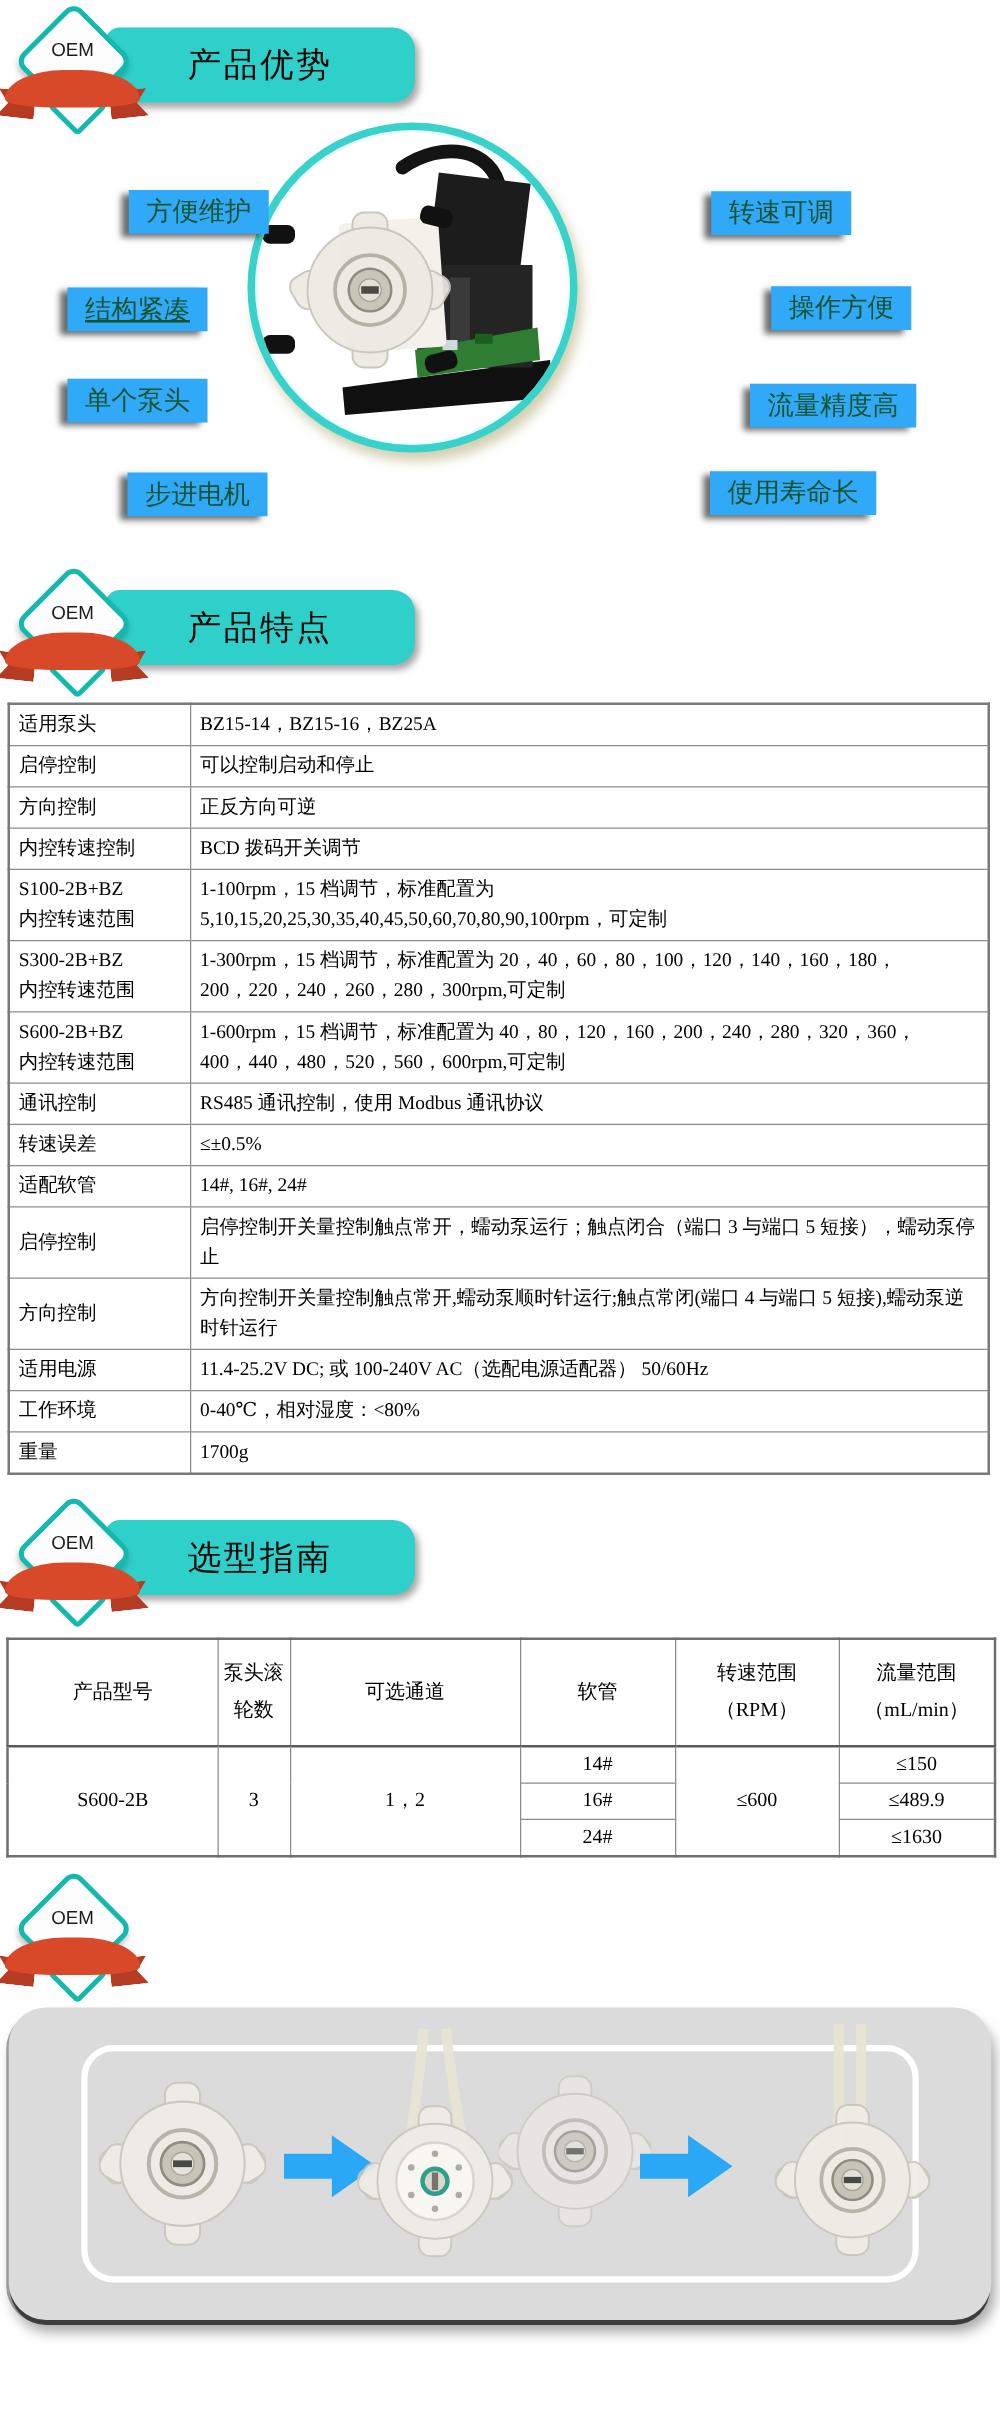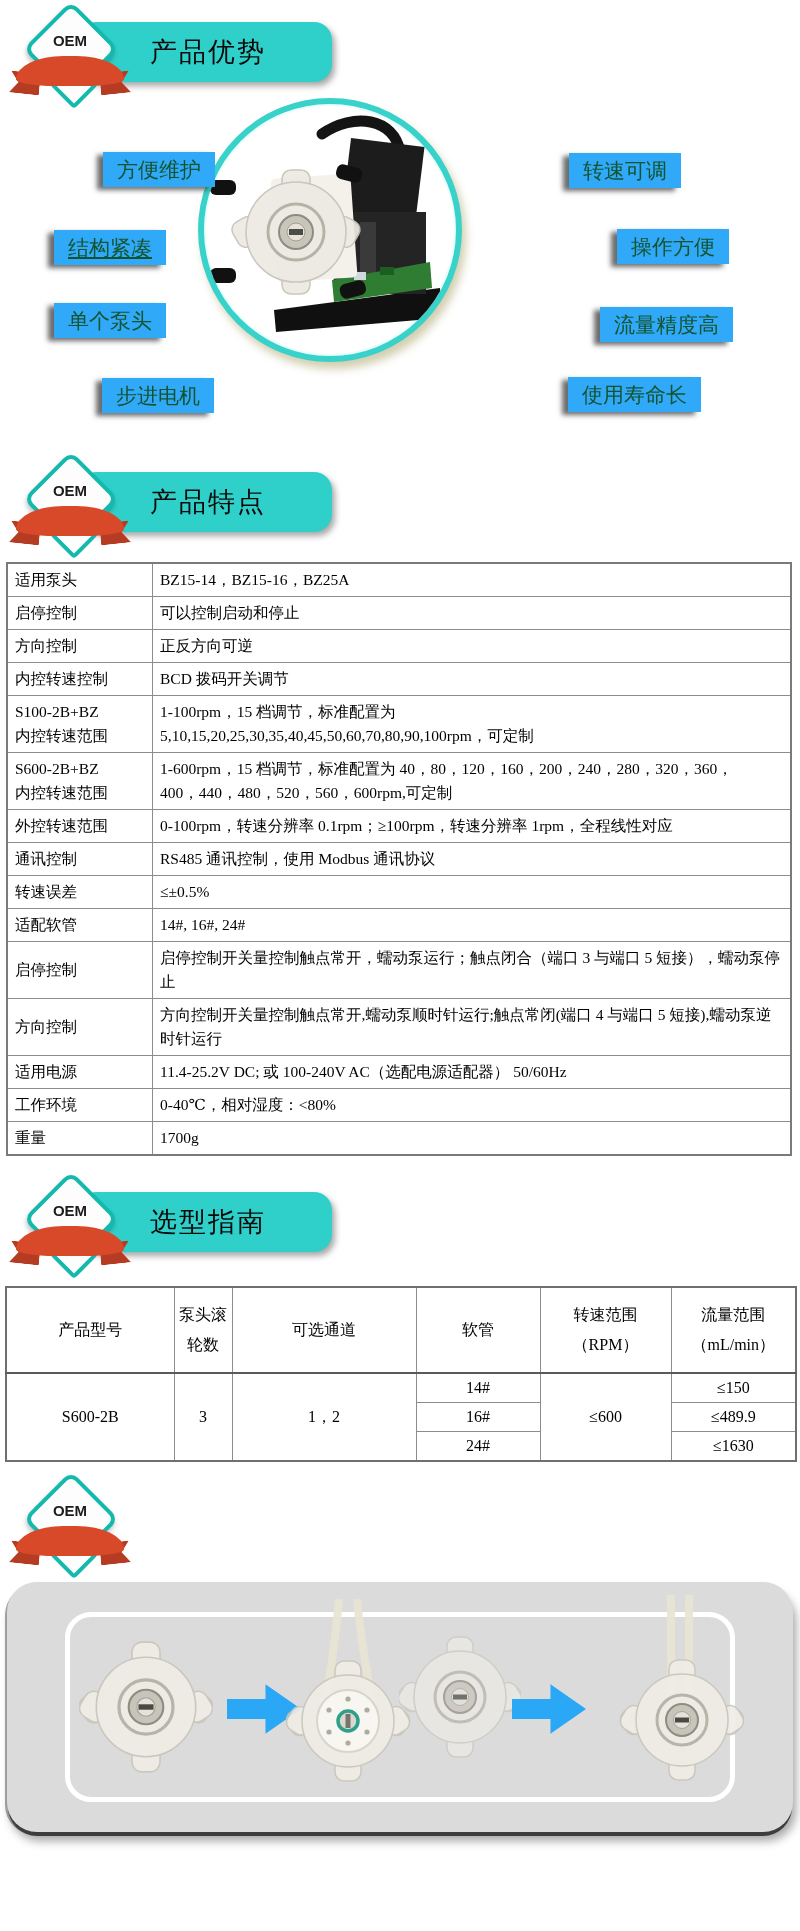--- a/index.html
+++ b/index.html
@@ -3,21 +3,21 @@
 <meta charset="utf-8">
 <style>
   html,body{margin:0;padding:0;background:#ffffff;}
   body{width:800px;height:1931px;position:relative;font-family:"Liberation Sans",sans-serif;color:#000;overflow:hidden;}
 
   
   .sec-header{position:relative;height:96px;}
   .banner{position:absolute;left:84px;top:16px;width:248px;height:60px;background:#2fd0c9;
           border-radius:12px 18px 18px 12px;box-shadow:3px 4px 6px rgba(0,0,0,.35);
           display:flex;align-items:center;justify-content:center;font-size:27px;letter-spacing:2px;color:#0a0a0a;}
-  .badge{position:absolute;left:18px;top:-2px;width:104px;height:104px;z-index:5;font-weight:bold;}
+  .badge{position:absolute;left:6px;top:-2px;width:104px;height:104px;z-index:5;}
   .badge .shape{position:absolute;left:19px;top:11px;width:60px;height:60px;background:#fdfdfd;
                 border:4px solid #14b9ad;border-radius:10px;transform:rotate(45deg);
                 box-shadow:2px 3px 5px rgba(0,0,0,.25);}
   .badge .oem{position:absolute;left:0;top:12px;width:104px;height:48px;display:flex;align-items:center;
               justify-content:center;font-size:15px;color:#1c1c1c;z-index:6;}
   .ribbon-band{position:absolute;left:-2px;top:52px;width:108px;height:30px;background:#d8492a;
                border-radius:50% 50% 42% 42% / 88% 88% 26% 26%;z-index:4;}
   .ribbon-tail{position:absolute;top:68px;width:30px;height:22px;background:#b53c22;z-index:2;}
   .ribbon-tail.l{left:-8px;clip-path:polygon(100% 0,100% 100%,0 100%,28% 50%,0 0);transform:rotate(6deg);}
   .ribbon-tail.r{right:-8px;clip-path:polygon(0 0,0 100%,100% 100%,72% 50%,100% 0);transform:rotate(-6deg);}
@@ -146,28 +146,30 @@
         <td class="lab">内控转速控制</td>
         <td>BCD 拨码开关调节</td>
       </tr>
     <tr>
         <td class="lab">S100-2B+BZ
 内控转速范围</td>
         <td>1-100rpm，15 档调节，标准配置为
 5,10,15,20,25,30,35,40,45,50,60,70,80,90,100rpm，可定制</td>
       </tr>
     <tr>
+        <td class="lab">S300-2B+BZ
+内控转速范围</td>
+        <td>1-300rpm，15 档调节，标准配置为 20，40，60，80，100，120，140，160，180，
+200，220，240，260，280，300rpm,可定制</td>
+      </tr>
+    <tr>
         <td class="lab">S600-2B+BZ
 内控转速范围</td>
         <td>1-600rpm，15 档调节，标准配置为 40，80，120，160，200，240，280，320，360，
 400，440，480，520，560，600rpm,可定制</td>
-      </tr>
-    <tr>
-        <td class="lab">外控转速范围</td>
-        <td>0-100rpm，转速分辨率 0.1rpm；≥100rpm，转速分辨率 1rpm，全程线性对应</td>
       </tr>
     <tr>
         <td class="lab">通讯控制</td>
         <td>RS485 通讯控制，使用 Modbus 通讯协议</td>
       </tr>
     <tr>
         <td class="lab">转速误差</td>
         <td>≤±0.5%</td>
       </tr>
     <tr>

